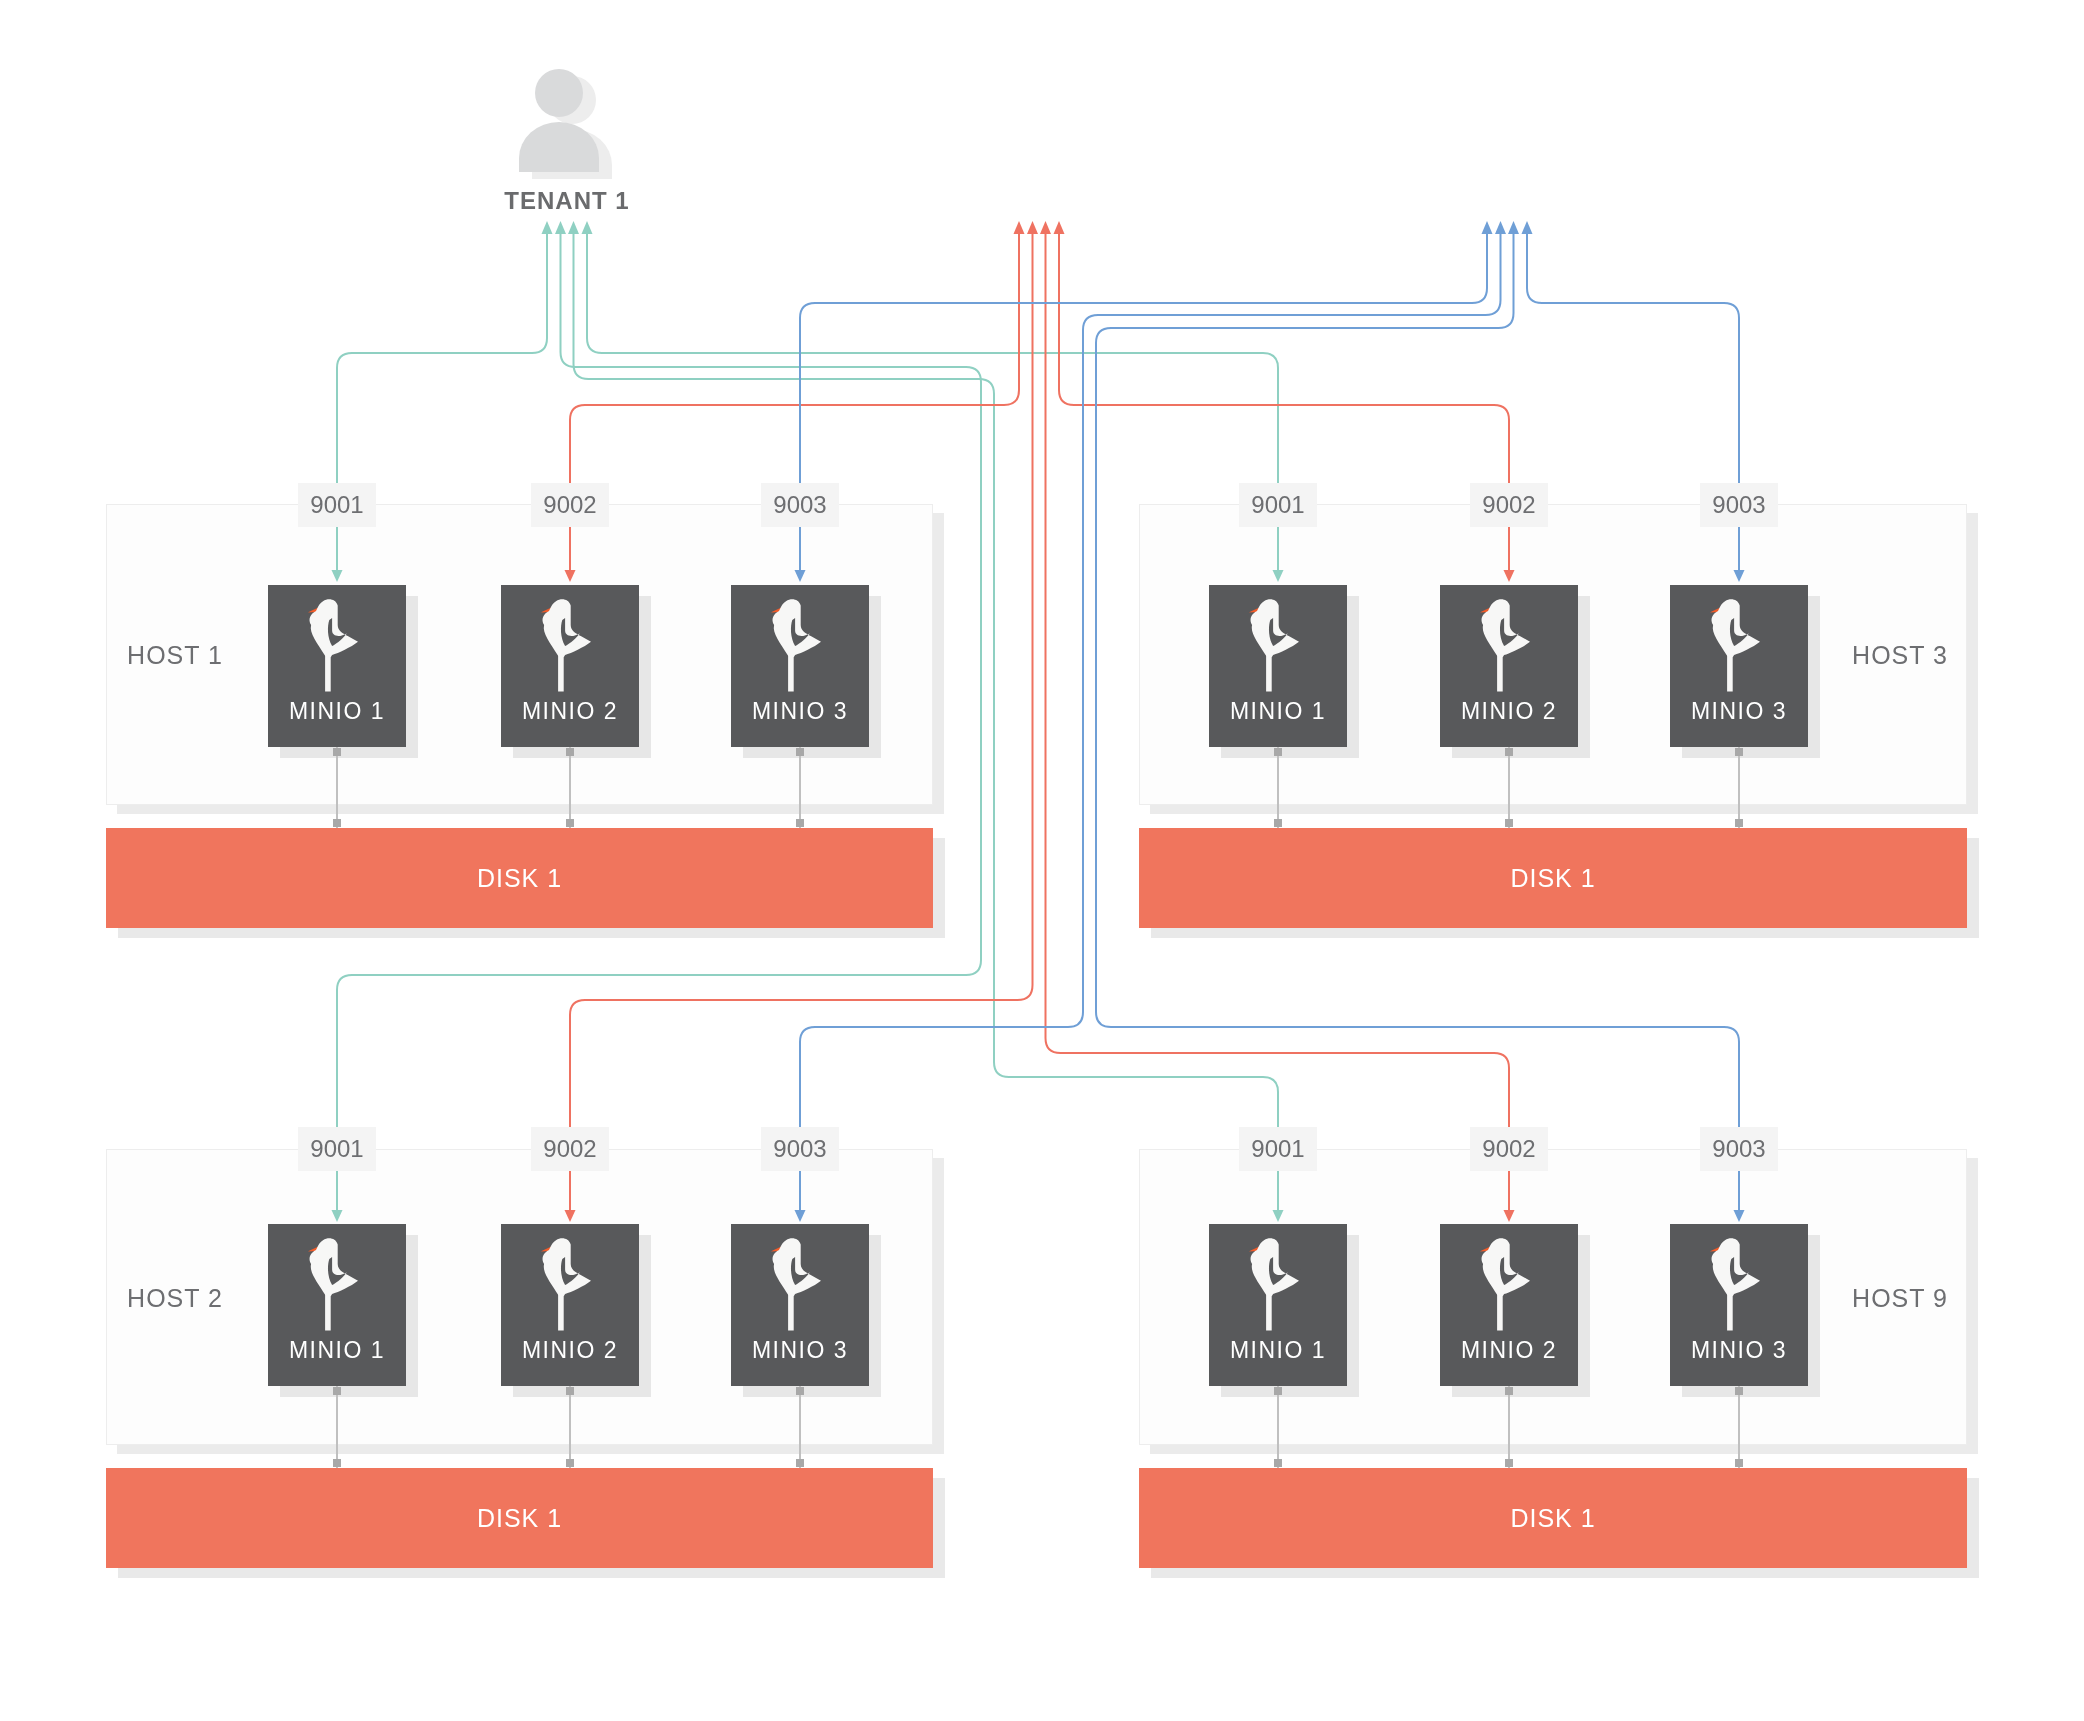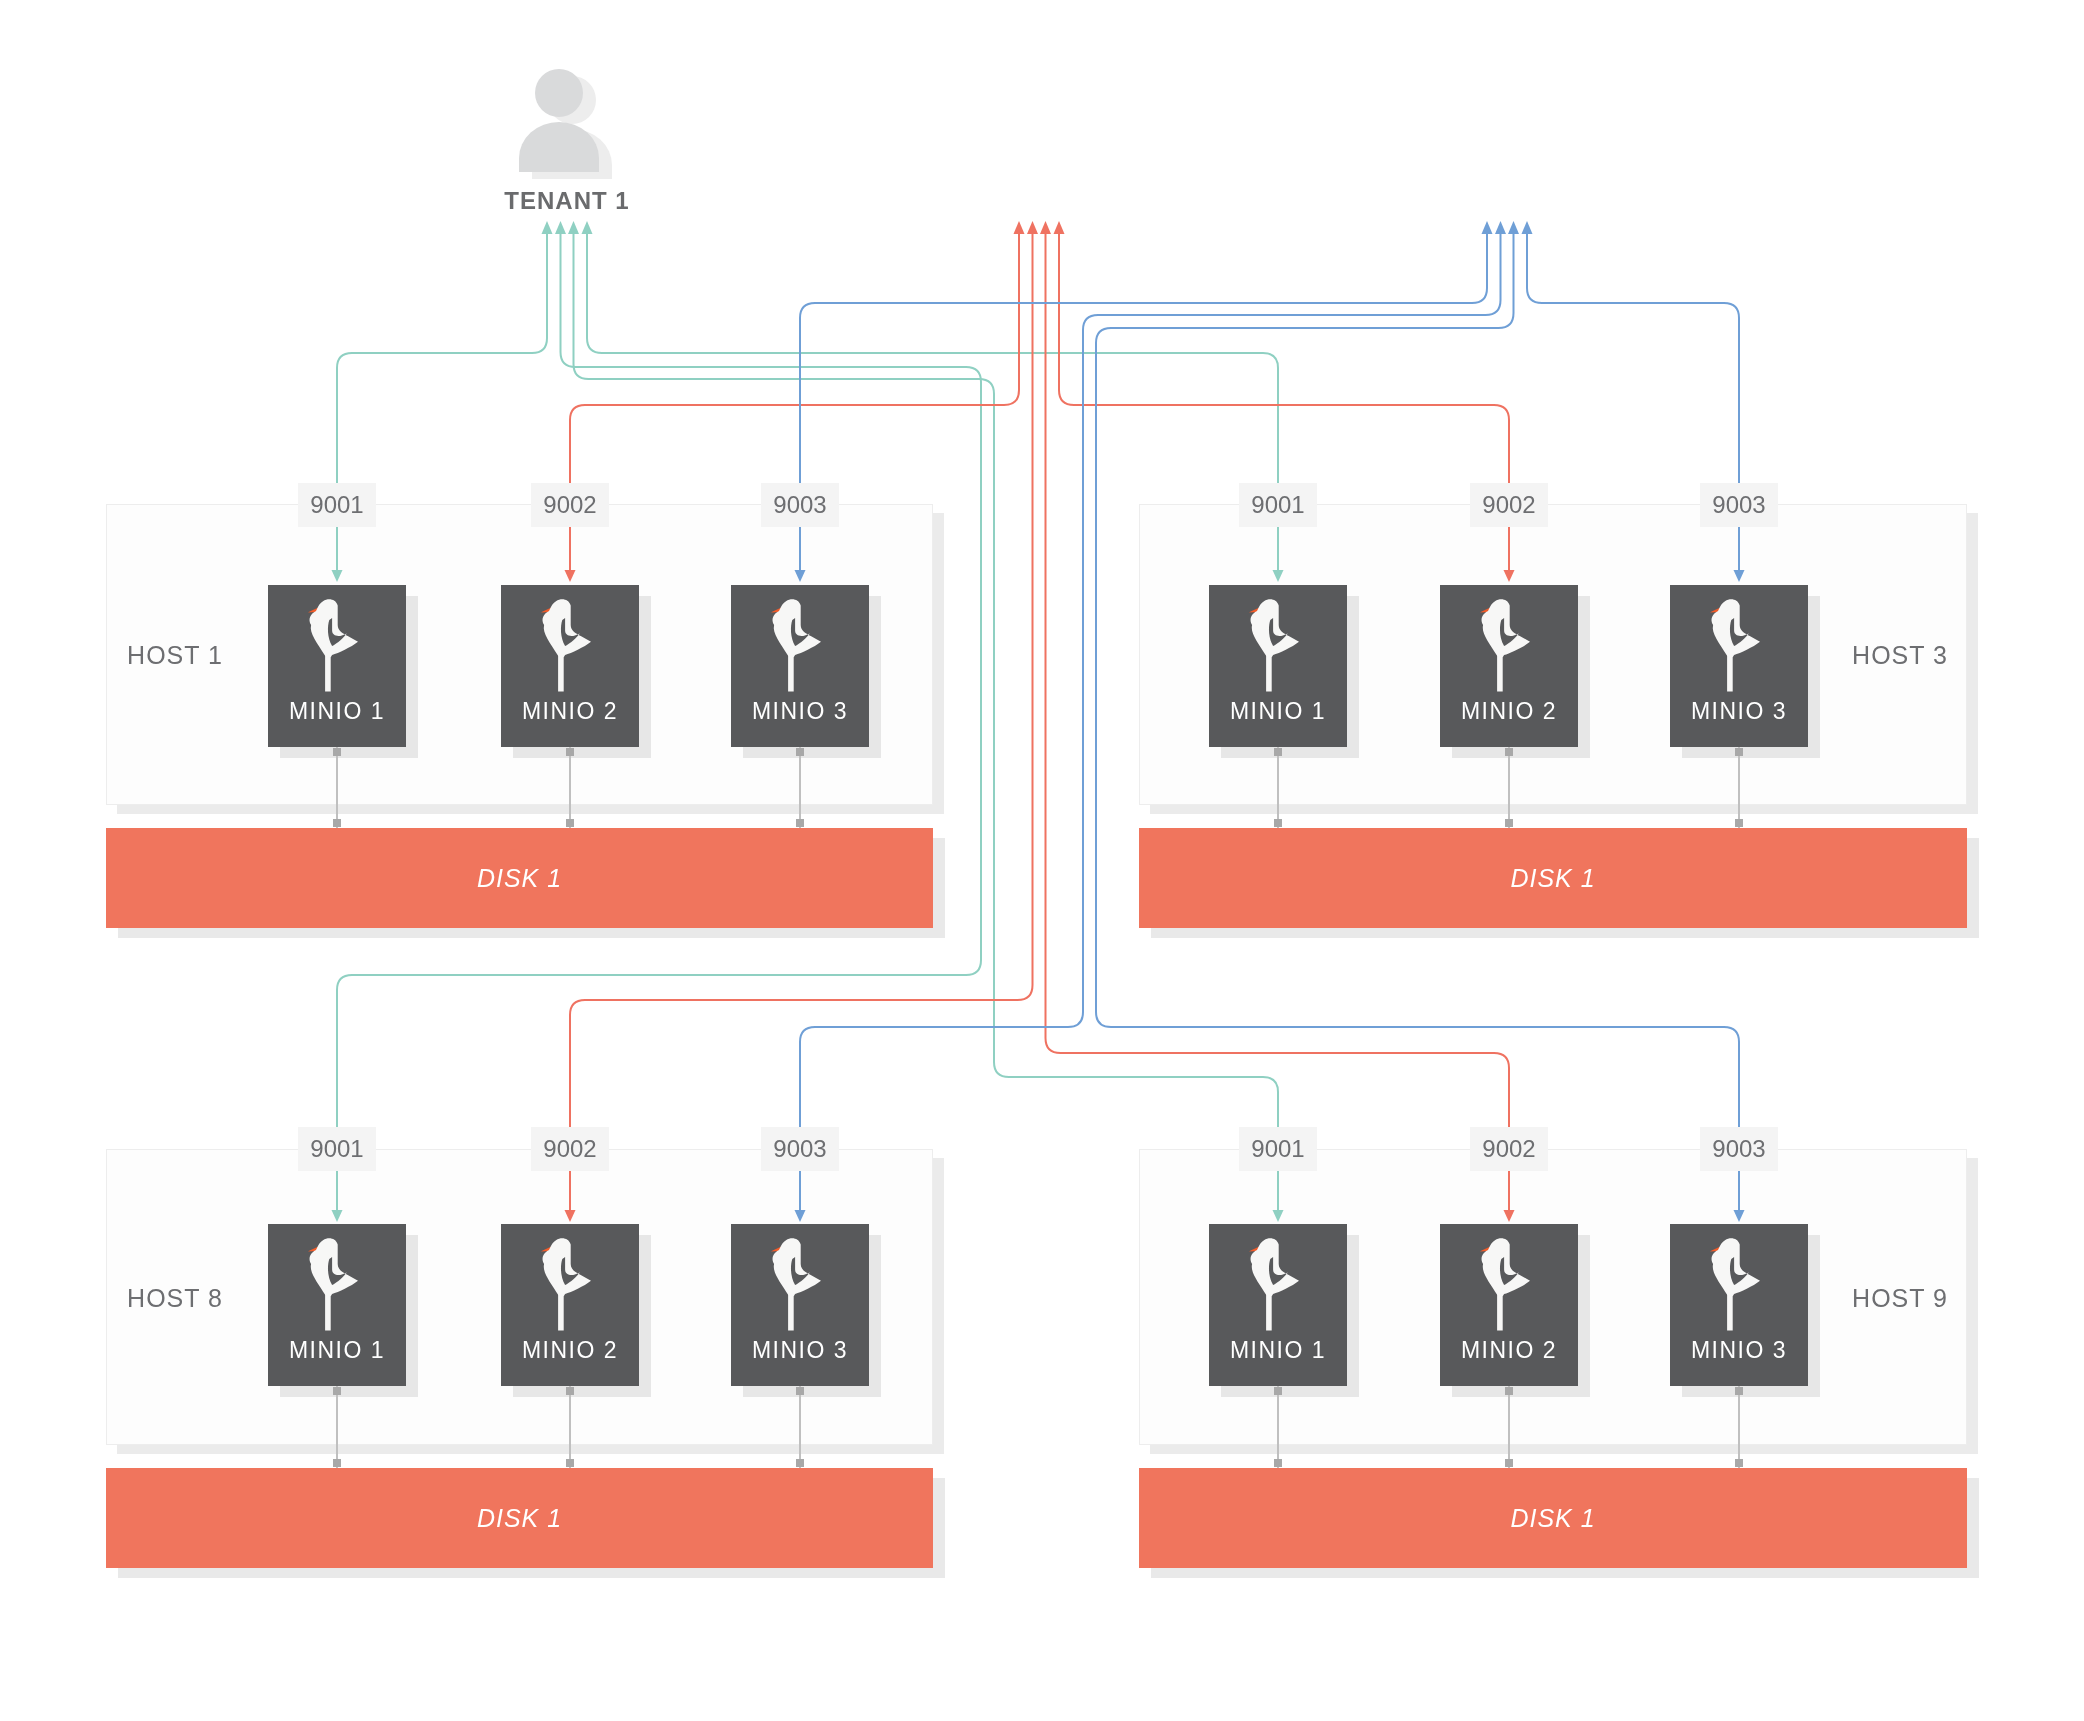--- a/index.html
+++ b/index.html
@@ -47,21 +47,21 @@
     text-align:center;white-space:nowrap;
   }
   
   .stub-line{position:absolute;z-index:3;width:2px;background:#c0c0c0;transform:translateX(-50%);}
   .stub-sq{position:absolute;z-index:3;width:8px;height:8px;background:#a8a8a8;transform:translateX(-50%);}
   
   .disk{
     position:absolute;z-index:3;height:100px;
     background:#f0755d;box-shadow:12px 10px 0 #e9e9e9;
     color:#ffffff;font-size:25px;letter-spacing:1px;
-    display:flex;align-items:center;justify-content:center;font-style:italic;
+    display:flex;align-items:center;justify-content:center;
   }
   
   .tenant{position:absolute;z-index:3;transform:translateX(-50%);text-align:center;font-weight:bold;}
   .tenant-label{
     margin-top:4px;color:#6a6b6d;font-size:24px;letter-spacing:1px;white-space:nowrap;
   }
   .caption{
     position:absolute;z-index:3;left:0;width:100%;text-align:center;
     color:#3d3d3f;font-size:24px;
   }
@@ -176,21 +176,21 @@
       </svg>
       <div class="minio-label" style="color: rgb(255, 255, 255);">MINIO 3</div>
     </div>
     <div class="stub-line" style="left: 1739px; top: 747px; height: 81px;"></div>
     <div class="stub-sq" style="left: 1739px; top: 748px;"></div>
     <div class="stub-sq" style="left: 1739px; top: 819px;"></div>
     <div class="disk" style="left: 1139px; top: 828px; width: 828px; background: rgb(240, 117, 93); color: rgb(255, 255, 255);">
       <span>DISK 1</span>
     </div>
     <div class="host-box" style="left: 106px; top: 1149px; width: 827px; height: 296px; background: rgb(253, 253, 253); border-color: rgb(237, 237, 237);"></div>
-    <div class="host-label" style="left: 175px; top: 1298px; color: rgb(109, 110, 113);">HOST 8</div>
+    <div class="host-label" style="left: 175px; top: 1298px; color: rgb(109, 110, 113);">HOST 2</div>
     <div class="port-label" style="left: 337px; top: 1127px; background: rgb(244, 244, 244); color: rgb(109, 110, 113);">9001</div>
     <div class="minio-box" style="left: 337px; top: 1224px; background: rgb(88, 89, 91);">
       <svg width="70" height="98" viewBox="0 0 100 140" class="minio-logo">
         <use href="#minio-bird"></use>
       </svg>
       <div class="minio-label" style="color: rgb(255, 255, 255);">MINIO 1</div>
     </div>
     <div class="stub-line" style="left: 337px; top: 1386px; height: 82px;"></div>
     <div class="stub-sq" style="left: 337px; top: 1387px;"></div>
     <div class="stub-sq" style="left: 337px; top: 1459px;"></div>

